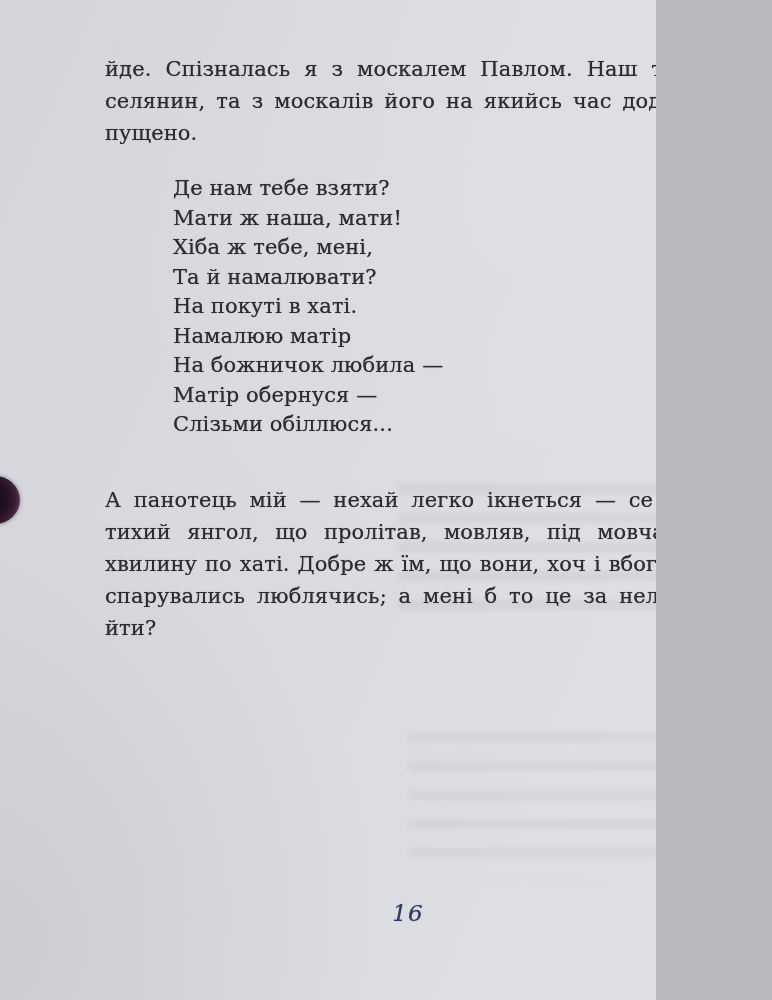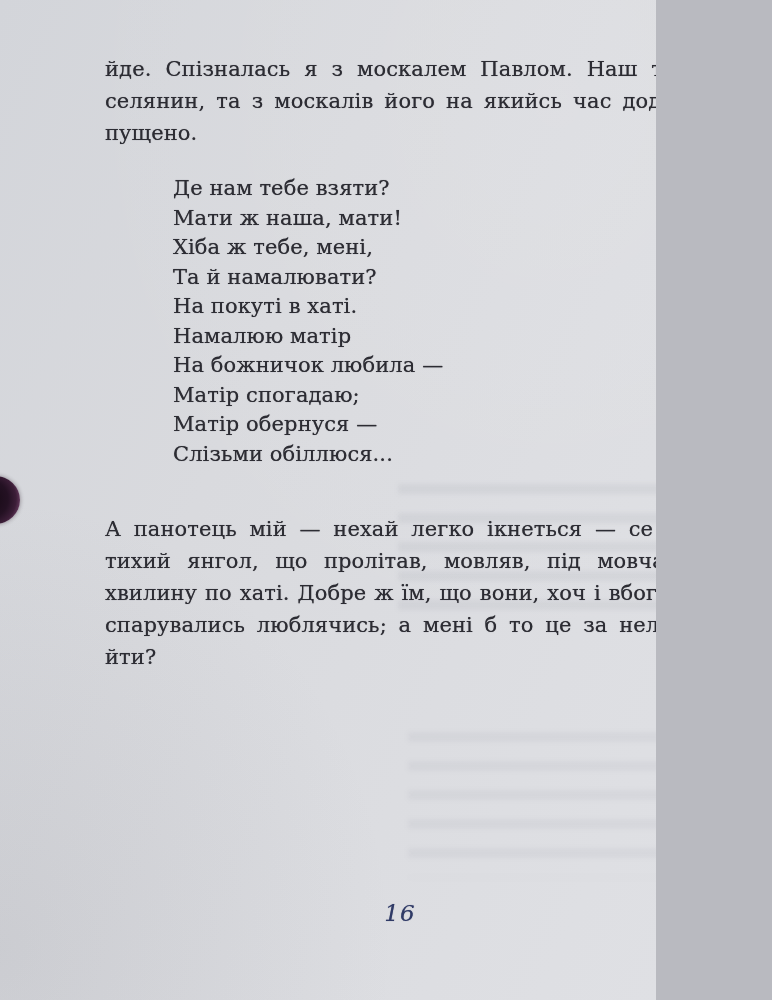--- a/index.html
+++ b/index.html
@@ -70,21 +70,21 @@
   .poem {
     margin: 25px 0 44px 68px;
     line-height: 29.5px;
     text-align: left;
   }
   .poem-line { white-space: nowrap; }
 
   .page-number {
     position: absolute;
     top: 900px;
-    left: 101px;
+    left: 109px;
     width: 598px;
     text-align: center;
     font-style: italic;
     font-size: 23px;
     letter-spacing: 1px;
     color: #2f3a66;
     text-shadow: 0 0 0.8px rgba(47,58,102,0.7);
   }
 </style>
 </head>
@@ -103,21 +103,20 @@
 
 
     <div class="poem">
       <div class="poem-line">Де нам тебе взяти?</div>
       <div class="poem-line">Мати ж наша, мати!</div>
       <div class="poem-line">Хіба ж тебе, мені,</div>
       <div class="poem-line">Та й намалювати?</div>
       <div class="poem-line">На покуті в хаті.</div>
       <div class="poem-line">Намалюю матір</div>
       <div class="poem-line">На божничок любила —</div>
-      <div class="poem-line">Матір спогадаю;</div>
       <div class="poem-line">Матір обернуся —</div>
       <div class="poem-line">Слізьми обіллюся...</div>
     </div>
 
     <p class="para">А панотець мій — нехай легко ікнеться — се був тихий янгол, що пролітав, мовляв, під мовчазну хвилину по хаті. Добре ж їм, що вони, хоч і вбогі, та спарувались люблячись; а мені б то це за нелюба йти?</p>
 
 
   </div>
 
   <div class="page-number">16</div>

